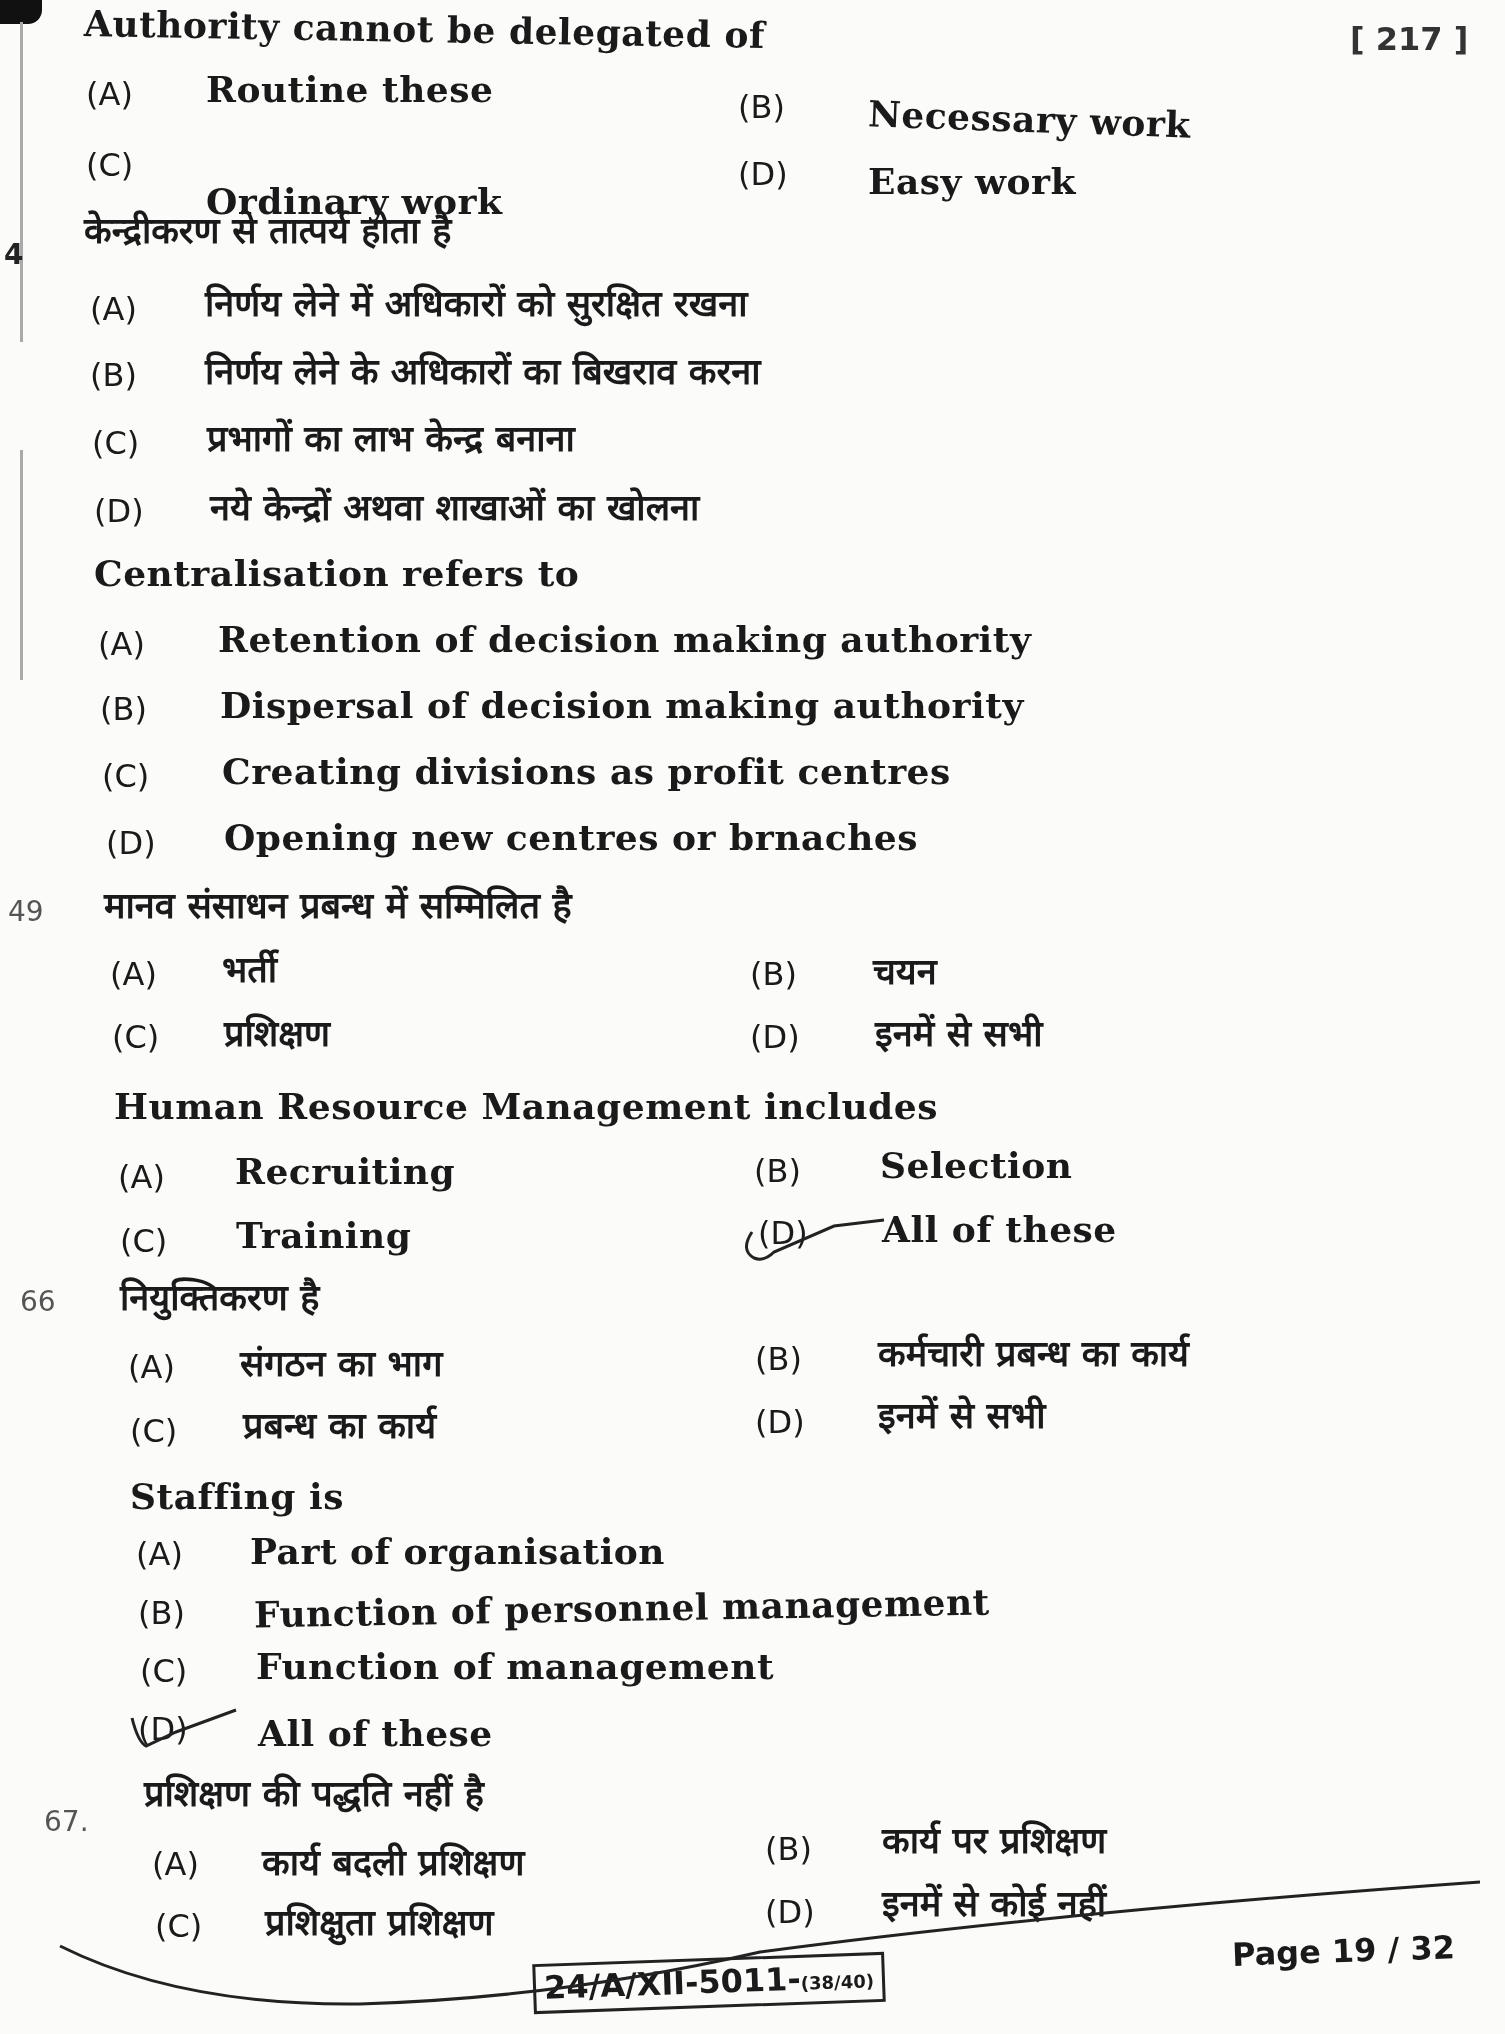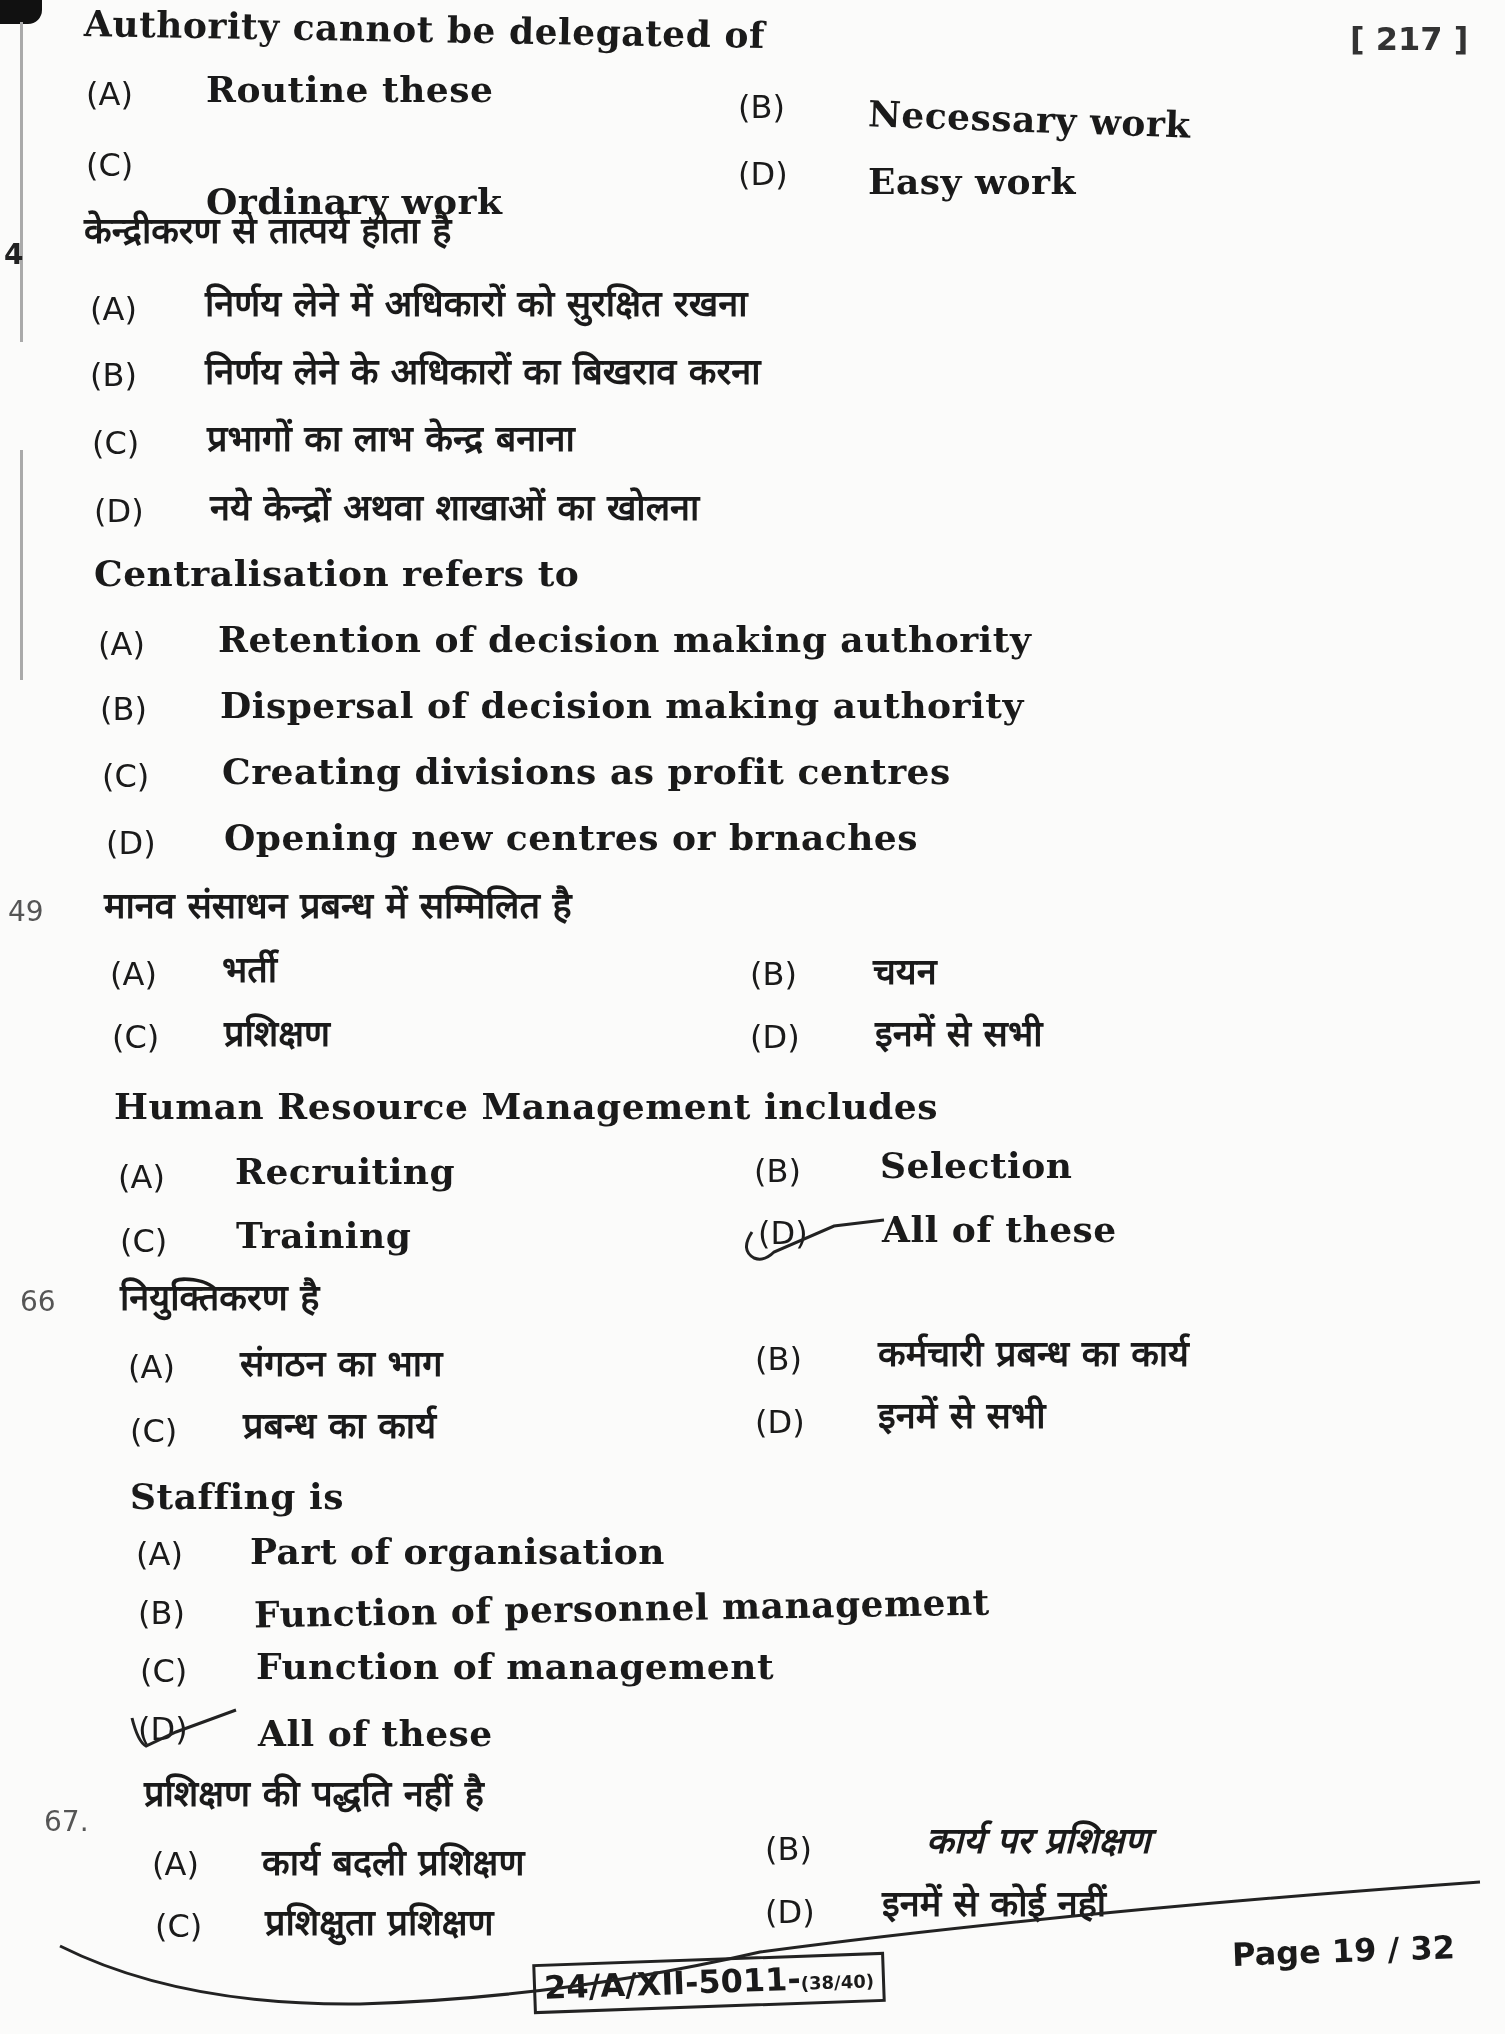--- a/index.html
+++ b/index.html
@@ -101,21 +101,21 @@
 <div class="abs opt-label" style="left:140px; top:1652px;">(C)</div>
 <div class="abs en" style="left:256px; top:1645px;">Function of management</div>
 <div class="abs opt-label" style="left:138px; top:1710px;">(D)</div>
 <div class="abs en" style="left:258px; top:1712px;">All of these</div>
 
 <div class="abs qnum" style="left:44px; top:1765px;margin-top:40px;">67.</div>
 <div class="abs hi" style="left:144px; top:1768px;">प्रशिक्षण की पद्धति नहीं है</div>
 <div class="abs opt-label" style="left:152px; top:1845px;">(A)</div>
 <div class="abs hi" style="left:262px; top:1837px;">कार्य बदली प्रशिक्षण</div>
 <div class="abs opt-label" style="left:765px; top:1830px;">(B)</div>
-<div class="abs hi" style="left:926px; top:1815px;font-style:italic;">कार्य पर प्रशिक्षण</div>
+<div class="abs hi" style="left:882px; top:1815px;">कार्य पर प्रशिक्षण</div>
 <div class="abs opt-label" style="left:155px; top:1907px;">(C)</div>
 <div class="abs hi" style="left:265px; top:1897px;">प्रशिक्षुता प्रशिक्षण</div>
 <div class="abs opt-label" style="left:765px; top:1893px;">(D)</div>
 <div class="abs hi" style="left:882px; top:1878px;">इनमें से कोई नहीं</div>
 
 <div class="footer-code">
   <span>24/A/XII-5011-</span><span class="small">(38/40)</span>
 </div>
 <div class="abs page-label" style="left:1232px; top:1932px; transform:rotate(-2deg);">Page 19 / 32</div>
 

